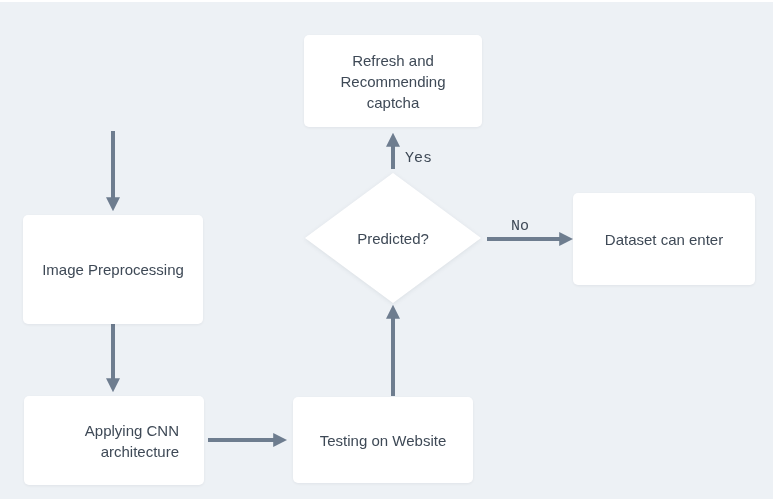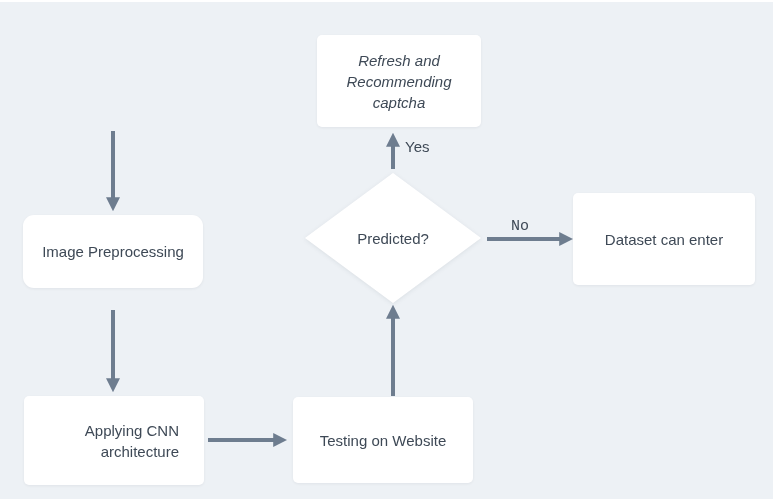--- a/index.html
+++ b/index.html
@@ -27,24 +27,24 @@
     box-shadow: 0 1px 3px rgba(16, 24, 40, 0.06);
     display: flex;
     align-items: center;
     justify-content: center;
     text-align: center;
     color: var(--text, #3e4956);
     font-size: 15px;
     line-height: 21px;
   }
   .node-collection    { left: 23px;  top: 37px;  width: 180px; height: 90px; }
-  .node-preprocessing { left: 23px;  top: 215px; width: 180px; height: 73px; border-radius: 11px; }
+  .node-preprocessing { left: 23px;  top: 215px; width: 180px; height: 109px; }
   .node-cnn           { left: 24px;  top: 396px; width: 180px; height: 89px; text-align: right; }
   .node-testing       { left: 293px; top: 397px; width: 180px; height: 86px; }
-  .node-refresh       { left: 317px; top: 35px;  width: 164px; height: 92px; font-style: italic; }
+  .node-refresh       { left: 304px; top: 35px;  width: 178px; height: 92px; }
   .node-humans        { left: 573px; top: 193px; width: 182px; height: 92px; }
   .node-cnn .node-label     { max-width: 130px; }
   .node-refresh .node-label { max-width: 124px; }
 
   .diamond-wrap {
     position: absolute;
     left: 305px; top: 173px;
     width: 176px; height: 130px;
     filter: drop-shadow(0 1px 2px rgba(16, 24, 40, 0.08));
   }
@@ -57,21 +57,21 @@
     justify-content: center;
     color: var(--text, #3e4956);
     font-size: 15px;
   }
 
   .edge-label {
     position: absolute;
     color: var(--text, #3e4956);
     font-size: 15px;
   }
-  .edge-label-yes { left: 405px; top: 138px; }
+  .edge-label-yes { left: 405px; top: 150px; font-family: Liberation Mono, monospace; }
   .edge-label-no  { left: 511px; top: 218px; font-family: Liberation Mono, monospace; }
 </style>
 </head>
 <body>
 
 <div class="canvas">
 
   <div class="edge-strip top"></div>
   <div class="edge-strip bottom"></div>
 

